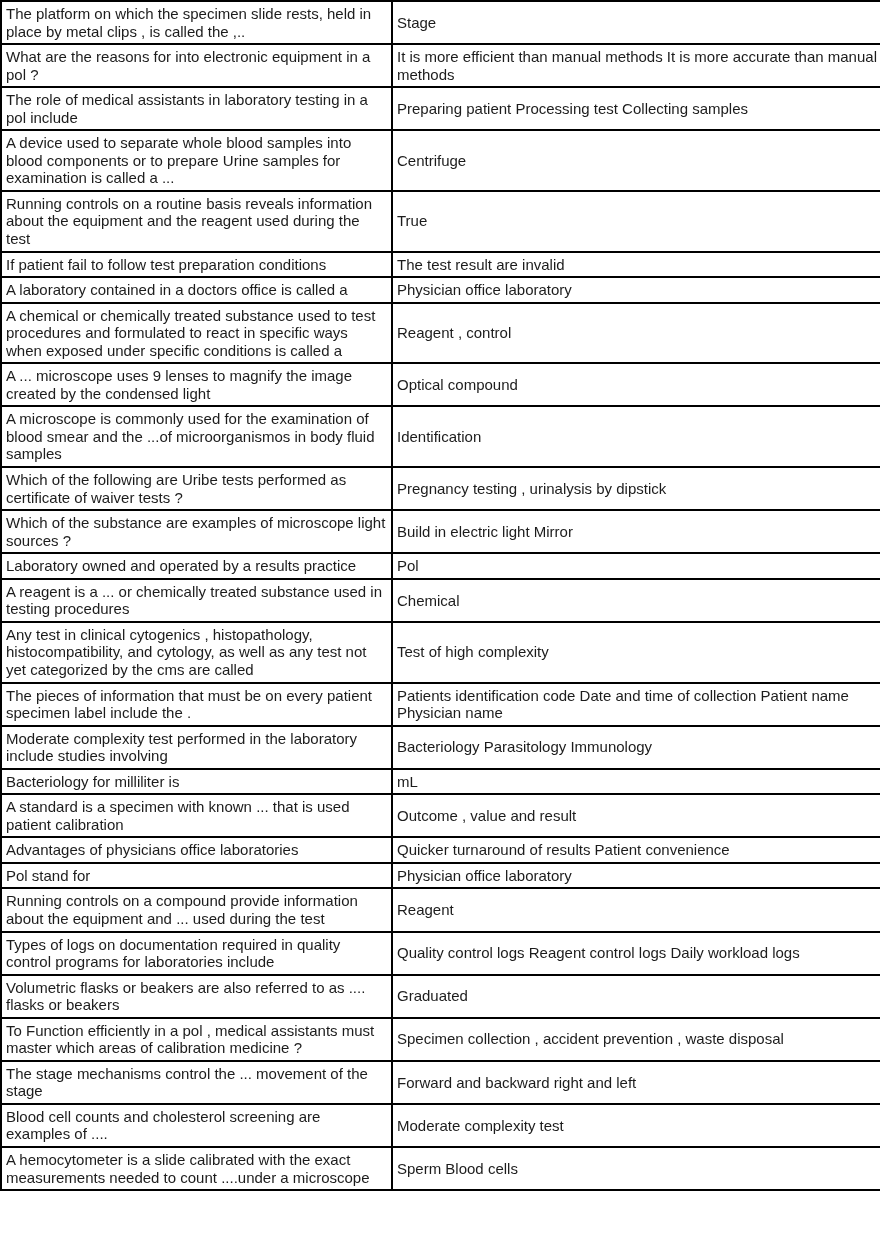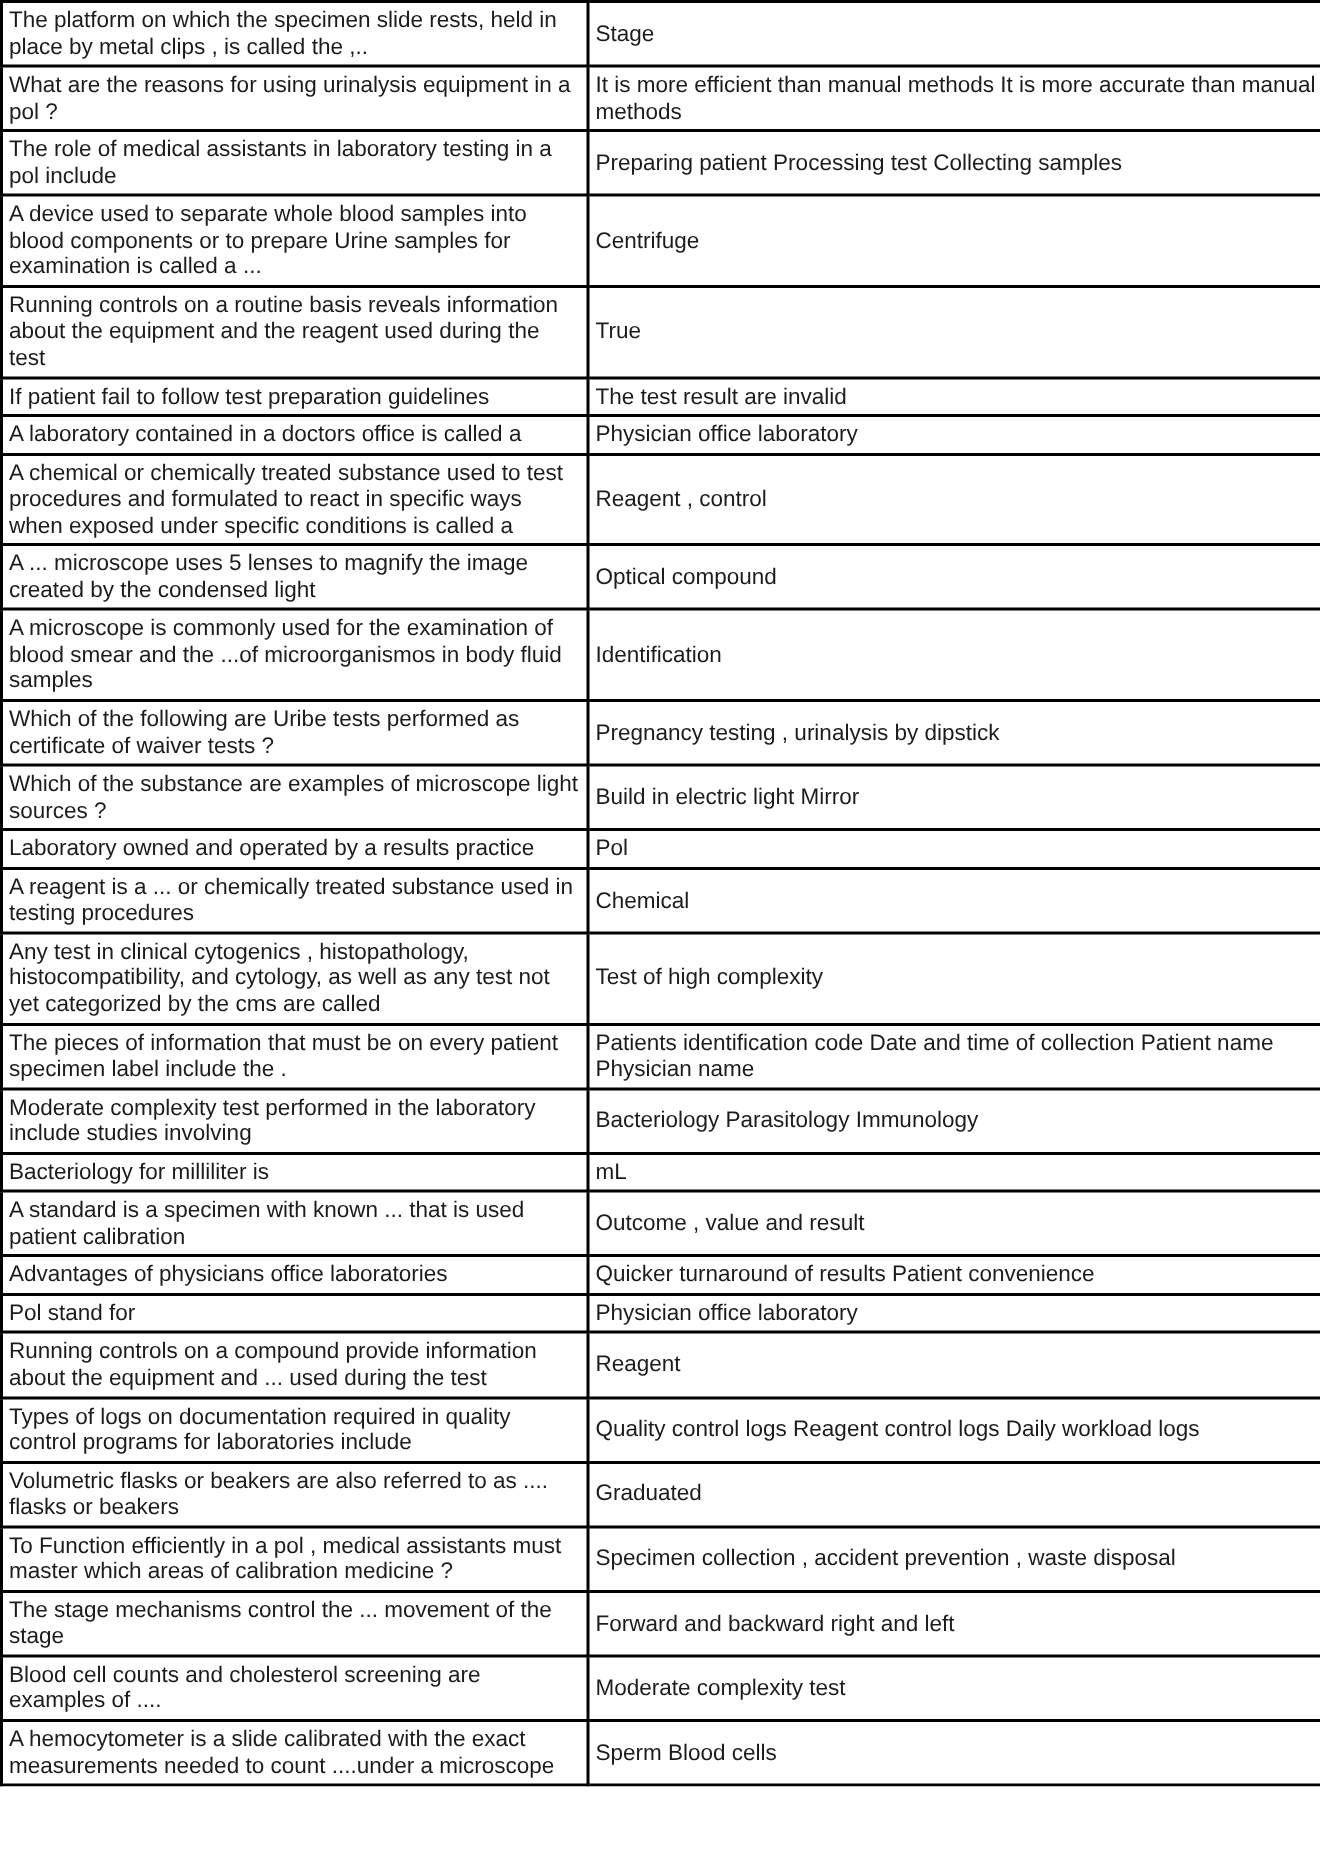--- a/index.html
+++ b/index.html
@@ -36,49 +36,49 @@
 </head>
 <body>
 
 <table class="qa-table">
   <tbody id="table-body">
       <tr>
         <td class="q-cell">The platform on which the specimen slide rests, held in place by metal clips , is called the ,..</td>
         <td class="a-cell">Stage</td>
       </tr>
       <tr>
-        <td class="q-cell">What are the reasons for using urinalysis equipment in a pol ?</td>
+        <td class="q-cell">What are the reasons for into electronic equipment in a pol ?</td>
         <td class="a-cell">It is more efficient than manual methods It is more accurate than manual methods</td>
       </tr>
       <tr>
         <td class="q-cell">The role of medical assistants in laboratory testing in a pol include</td>
         <td class="a-cell">Preparing patient Processing test Collecting samples</td>
       </tr>
       <tr>
         <td class="q-cell">A device used to separate whole blood samples into blood components or to prepare Urine samples for examination is called a ...</td>
         <td class="a-cell">Centrifuge</td>
       </tr>
       <tr>
         <td class="q-cell">Running controls on a routine basis reveals information about the equipment and the reagent used during the test</td>
         <td class="a-cell">True</td>
       </tr>
       <tr>
-        <td class="q-cell">If patient fail to follow test preparation guidelines</td>
+        <td class="q-cell">If patient fail to follow test preparation conditions</td>
         <td class="a-cell">The test result are invalid</td>
       </tr>
       <tr>
         <td class="q-cell">A laboratory contained in a doctors office is called a</td>
         <td class="a-cell">Physician office laboratory</td>
       </tr>
       <tr>
         <td class="q-cell">A chemical or chemically treated substance used to test procedures and formulated to react in specific ways when exposed under specific conditions is called a</td>
         <td class="a-cell">Reagent , control</td>
       </tr>
       <tr>
-        <td class="q-cell">A ... microscope uses 5 lenses to magnify the image created by the condensed light</td>
+        <td class="q-cell">A ... microscope uses 9 lenses to magnify the image created by the condensed light</td>
         <td class="a-cell">Optical compound</td>
       </tr>
       <tr>
         <td class="q-cell">A microscope is commonly used for the examination of blood smear and the ...of microorganismos in body fluid samples</td>
         <td class="a-cell">Identification</td>
       </tr>
       <tr>
         <td class="q-cell">Which of the following are Uribe tests performed as certificate of waiver tests ?</td>
         <td class="a-cell">Pregnancy testing , urinalysis by dipstick</td>
       </tr>

